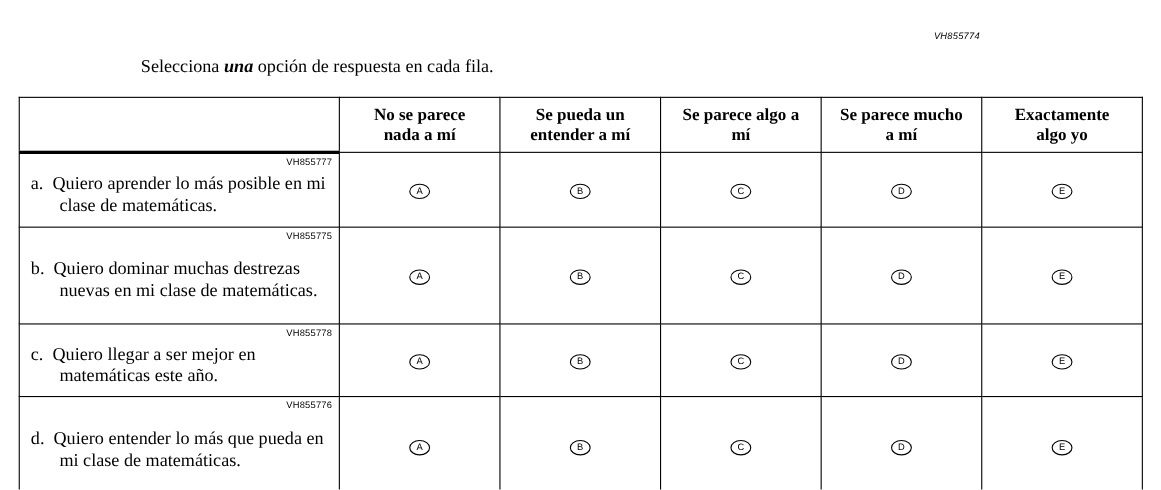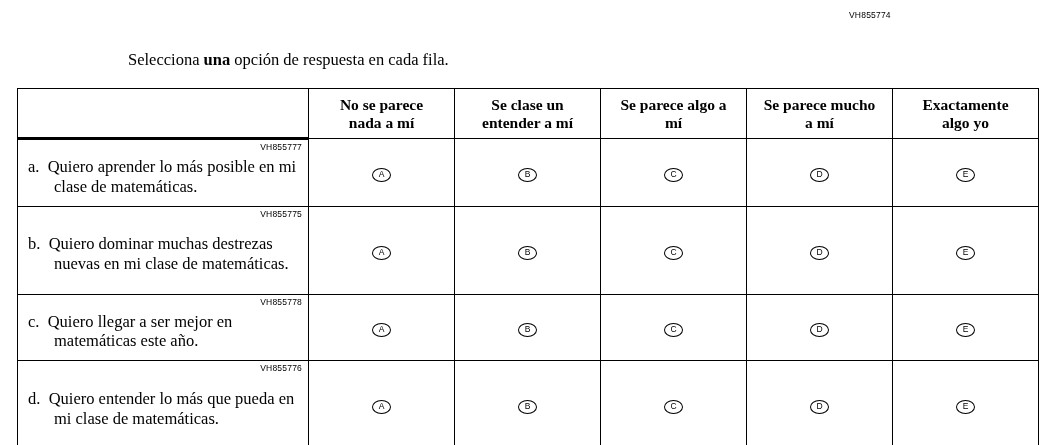--- a/index.html
+++ b/index.html
@@ -15,46 +15,47 @@
     position: relative;
     overflow: hidden;
   }
   .page {
     position: relative;
     width: 1055px;
     height: 445px;
   }
   .corner-code {
     position: absolute;
-    top: 10px;
+    top: 27px;
     left: 849px;
     font-family: "Liberation Sans", sans-serif;
     font-size: 8.5px;
     letter-spacing: 0.2px;
     color: #000;
+    font-style: italic;
   }
   .q-head {
     position: absolute;
     top: 19px;
     left: 96px;
     font-size: 16.5px;
     white-space: nowrap;
   }
   .q-num {
     font-weight: bold;
     margin-right: 9px;
   }
   .q-sub {
     position: absolute;
     top: 50px;
     left: 128px;
     font-size: 16.5px;
     white-space: nowrap;
   }
-  .q-sub b { font-weight: bold; }
+  .q-sub b { font-weight: bold; font-style: italic; }
 
   table.matrix {
     position: absolute;
     top: 88px;
     left: 17px;
     width: 1022px;
     border-collapse: collapse;
     table-layout: fixed;
   }
   table.matrix td, table.matrix th {
@@ -139,21 +140,21 @@
       <col class="col-opt">
     </colgroup>
     <thead>
       <tr>
         <th class="first-col"></th>
         <th>
           <span>No se parece</span><br>
           <span>nada a mí</span>
         </th>
         <th>
-          <span>Se clase un</span><br>
+          <span>Se pueda un</span><br>
           <span>entender a mí</span>
         </th>
         <th>
           <span>Se parece algo a</span><br>
           <span>mí</span>
         </th>
         <th>
           <span>Se parece mucho</span><br>
           <span>a mí</span>
         </th>

